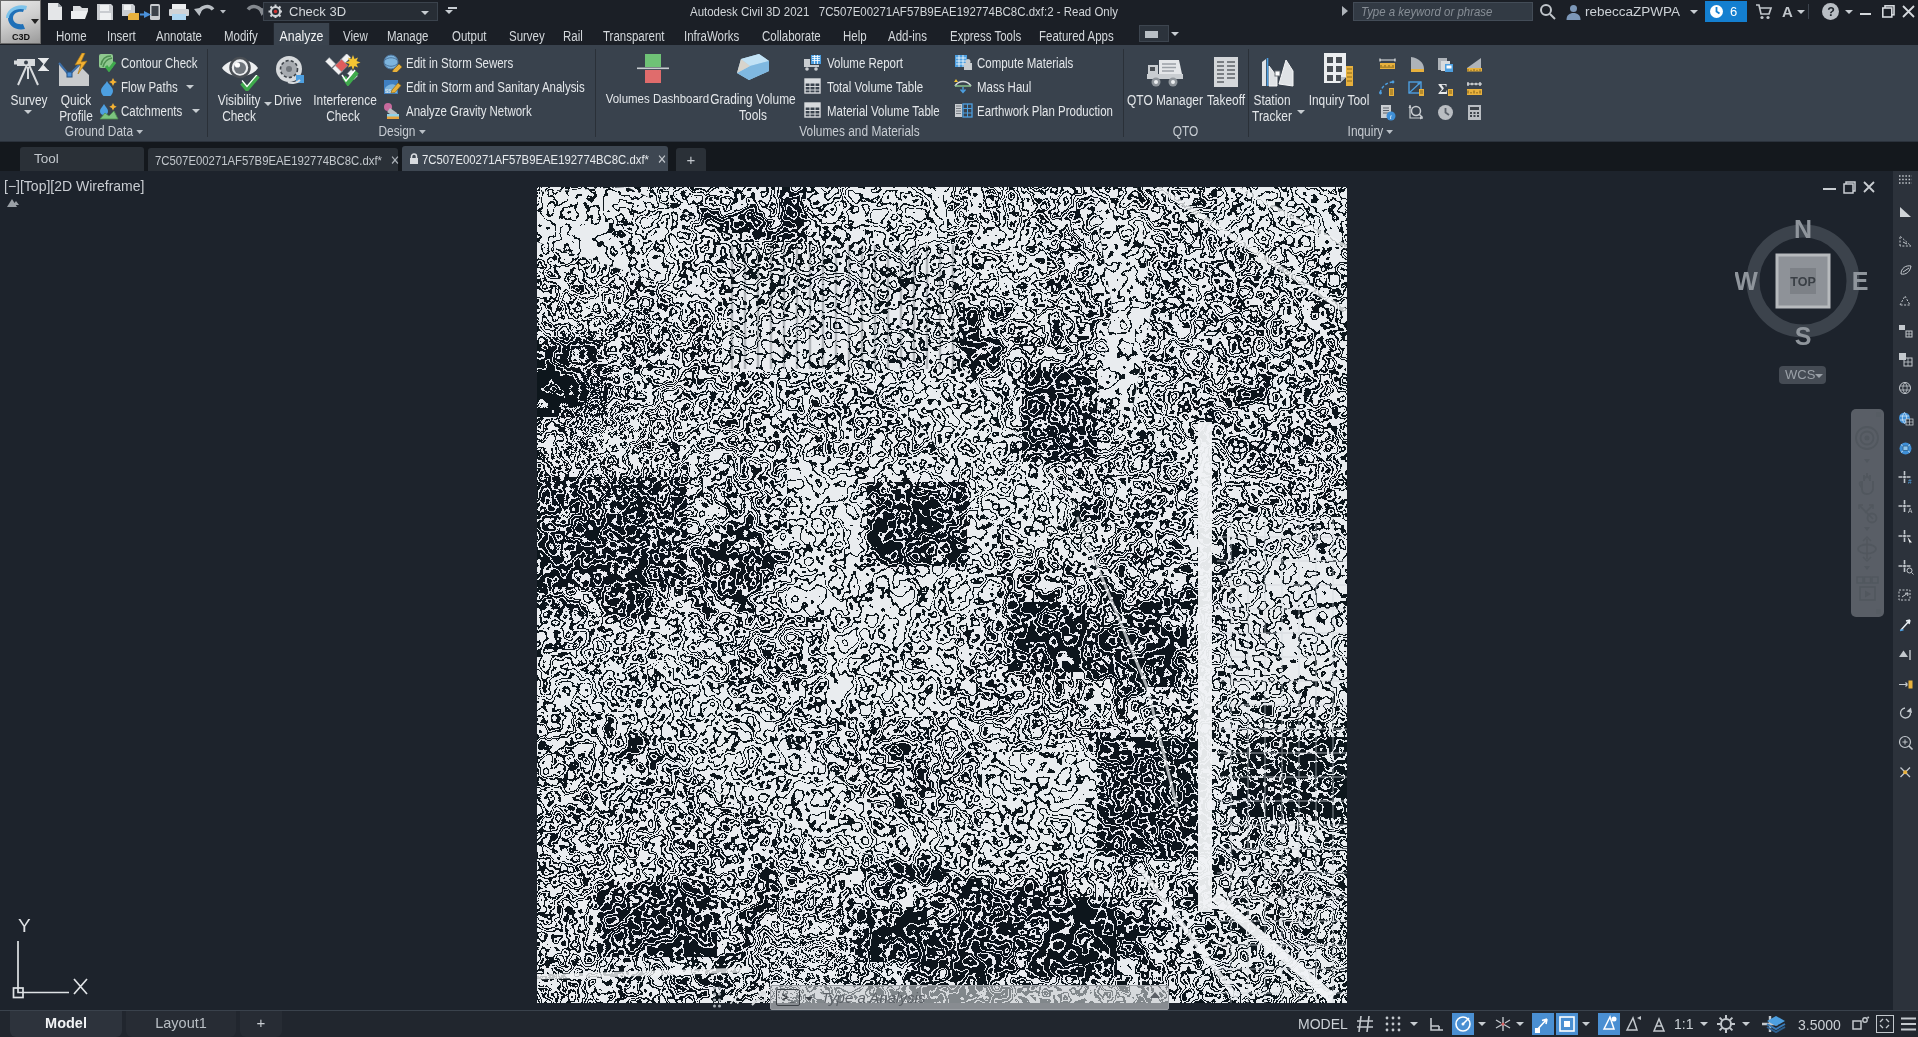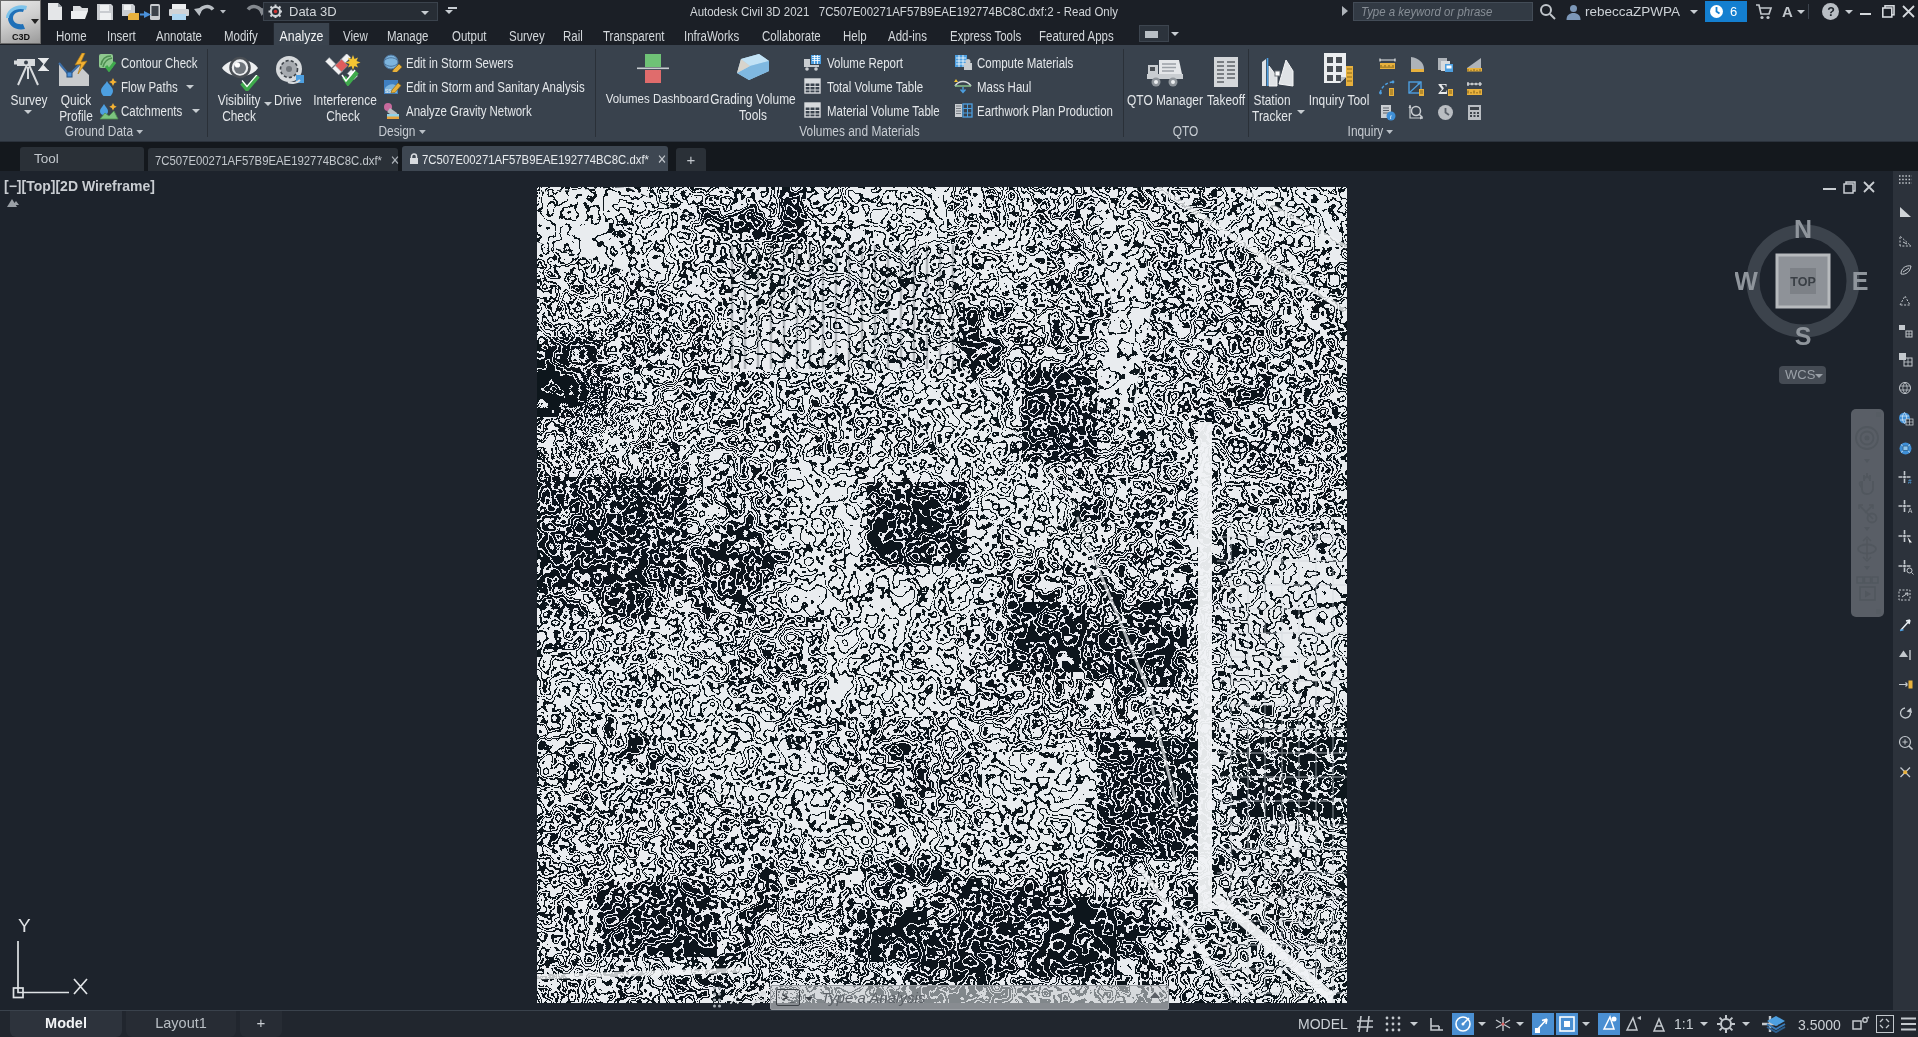--- a/index.html
+++ b/index.html
@@ -65,21 +65,21 @@
   </svg>
 
   <div class="abs" style="left:263px;top:2px;width:175px;height:19px;background:#272d35;border:1px solid #3b434d;color:#d4d8dc;font-size:13px;line-height:17px;">
     <svg width="15" height="15" style="position:absolute;left:4px;top:1px" viewBox="0 0 15 15">
         <circle cx="7.5" cy="7.5" r="4.5" fill="none" stroke="#d0d4d8" stroke-width="2"></circle>
         <g stroke="#d0d4d8" stroke-width="2">
           <path d="M7.5 0.5 v3 M7.5 11 v3 M0.5 7.5 h3 M11 7.5 h3 M2.5 2.5 l2 2 M10.5 10.5 l2 2 M12.5 2.5 l-2 2 M4.5 10.5 l-2 2"></path>
         </g>
         <circle cx="7.5" cy="7.5" r="1.8" fill="#c33"></circle>
       </svg>
-    <span style="position:absolute;left:25px;">Data 3D</span>
+    <span style="position:absolute;left:25px;">Check 3D</span>
     <div class="caret" style="position:absolute;right:8px;top:8px;"></div>
   </div>
   <div class="caret" style="position:absolute;left:445px;top:10px;"></div>
   <div class="abs" style="left:448px;top:7px;width:9px;height:2px;background:#c8cdd2;"></div>
 
   <div class="abs" style="left:690px;top:4px;font-size:13.5px;color:#d2d6da;transform:scaleX(0.85);transform-origin:0 0;white-space:nowrap;">Autodesk Civil 3D 2021&nbsp;&nbsp;&nbsp;7C507E00271AF57B9EAE192774BC8C.dxf:2 - Read Only</div>
 
   <div class="abs" style="left:1342px;top:6px;width:0;height:0;border-top:5px solid transparent;border-bottom:5px solid transparent;border-left:6px solid #aeb3b9;"></div>
   <div class="abs" style="left:1353px;top:2px;width:180px;height:19px;background:#323a44;border:1px solid #434c57;color:#878e96;font-size:13px;font-style:italic;line-height:17px;padding-left:7px;"><span style="display:inline-block;transform:scaleX(0.88);transform-origin:0 0;">Type a keyword or phrase</span></div>
   <svg class="abs" style="left:1539px;top:3px;" width="17" height="17" viewBox="0 0 17 17">
@@ -544,21 +544,21 @@
       <path d="M668 235 V 725" stroke-width="14" opacity="0.95"></path>
       <path d="M677 709 L795 811" stroke-width="10" opacity="0.95"></path>
       <path d="M606 685 L700 811" stroke-width="5" opacity="0.85"></path>
       <path d="M620 0 L810 125" stroke-width="5" opacity="0.8"></path>
       <path d="M700 0 L810 60" stroke-width="4" opacity="0.8"></path>
       <path d="M0 790 L210 783" stroke-width="5" opacity="0.8"></path>
       <path d="M540 330 L610 500 L640 620" stroke-width="3" opacity="0.7"></path>
     </g>
   </svg>
 
-  <div class="abs" style="left:4px;top:7px;font-size:14px;color:#c9cdd2;font-weight:bold;">[−][Top][2D Wireframe]</div>
+  <div class="abs" style="left:4px;top:7px;font-size:14px;color:#c9cdd2;">[−][Top][2D Wireframe]</div>
   <svg class="abs" style="left:5px;top:26px" width="16" height="12" viewBox="0 0 16 12">
       <path d="M2 10 L7 2 L12 10 Z M8 8 L11 4 L14 8 Z" fill="#9aa0a6"></path>
     </svg>
 
   <div class="abs" style="left:1823px;top:17px;width:13px;height:2px;background:#c9cdd2;"></div>
   <svg class="abs" style="left:1843px;top:10px" width="13" height="13" viewBox="0 0 13 13">
       <rect x="3" y="1" width="9" height="9" fill="none" stroke="#c9cdd2" stroke-width="1.5"></rect>
       <rect x="1" y="3" width="9" height="9" fill="#1d232c" stroke="#c9cdd2" stroke-width="1.5"></rect>
     </svg>
   <svg class="abs" style="left:1863px;top:10px" width="12" height="12" viewBox="0 0 12 12">

